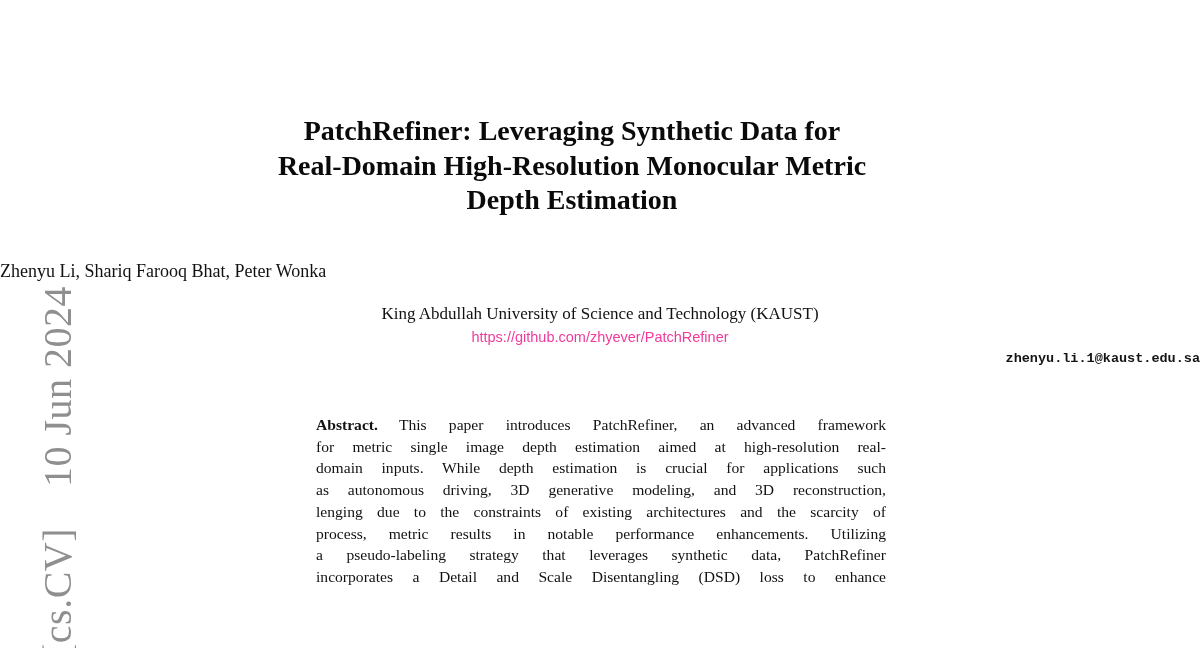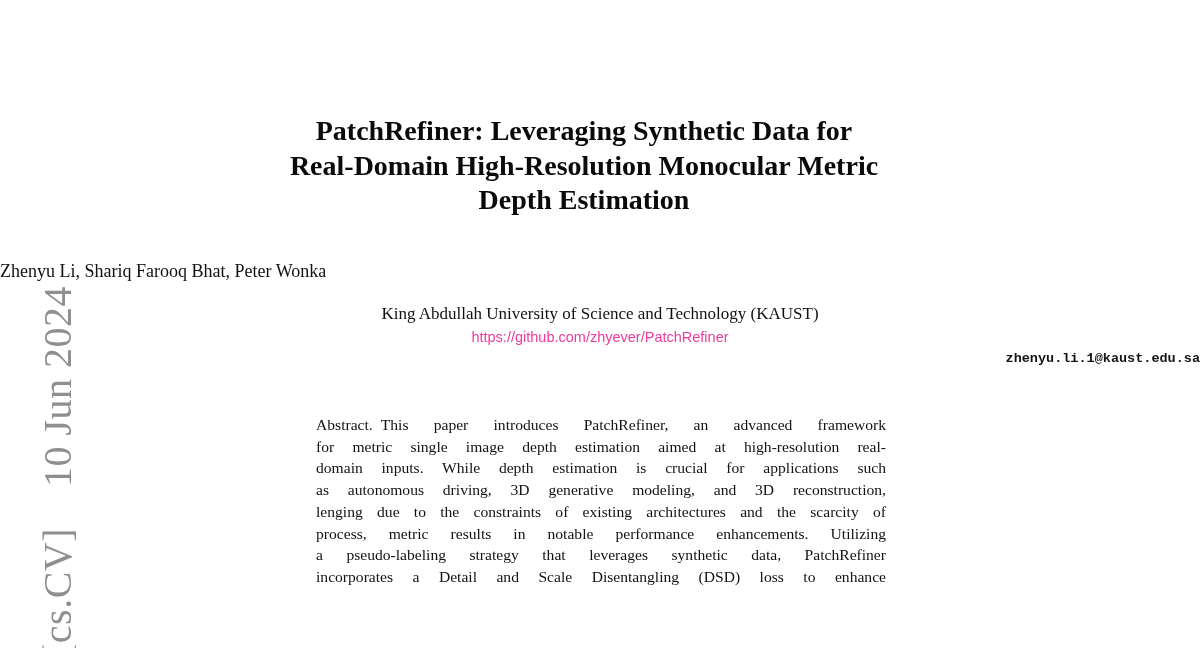--- a/index.html
+++ b/index.html
@@ -20,21 +20,21 @@
     transform: rotate(-90deg);
     font-family: "Liberation Serif", serif;
     font-size: 40px;
     color: #8f8f8f;
     white-space: nowrap;
     letter-spacing: 0.5px;
   }
   .title {
     position: absolute;
     top: 114px;
-    left: 12px;
+    left: 0;
     width: 1144px;
     text-align: center;
     font-weight: bold;
     font-size: 28px;
     line-height: 34.5px;
     color: #0a0a0a;
   }
   .authors {
     position: absolute;
     top: 261px;
@@ -82,22 +82,22 @@
     width: 570px;
     font-size: 15.6px;
     line-height: 21.7px;
     color: #121212;
   }
   .abs-line {
     text-align: justify;
     text-align-last: justify;
   }
   .abs-label {
-    font-weight: normal;
-    margin-right: 8px;
+    font-weight: bold;
+    margin-right: 21px;
   }
 </style>
 </head>
 <body>
 
 <div class="page">
 
   <div class="arxiv-stamp">[cs.CV]  10 Jun 2024</div>
 
   <div class="title">

